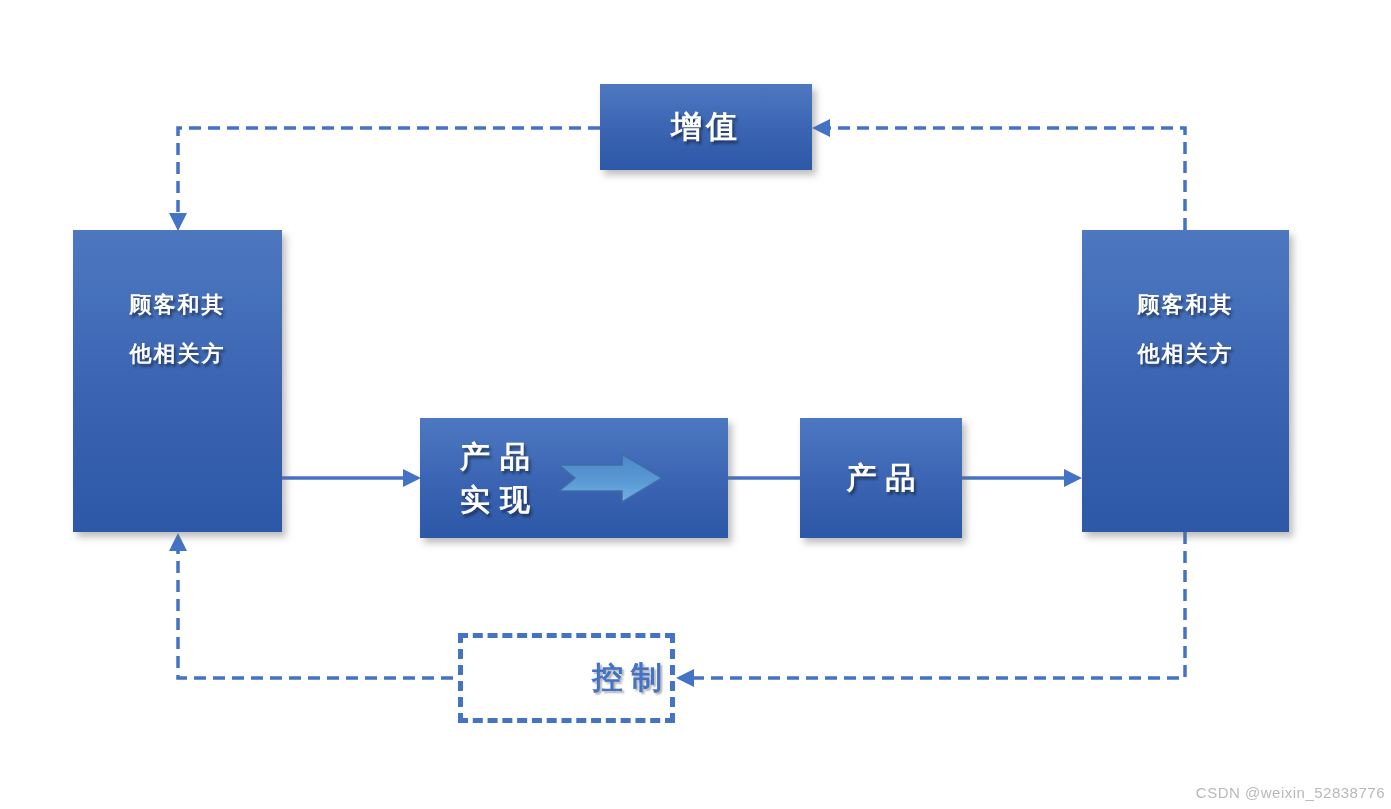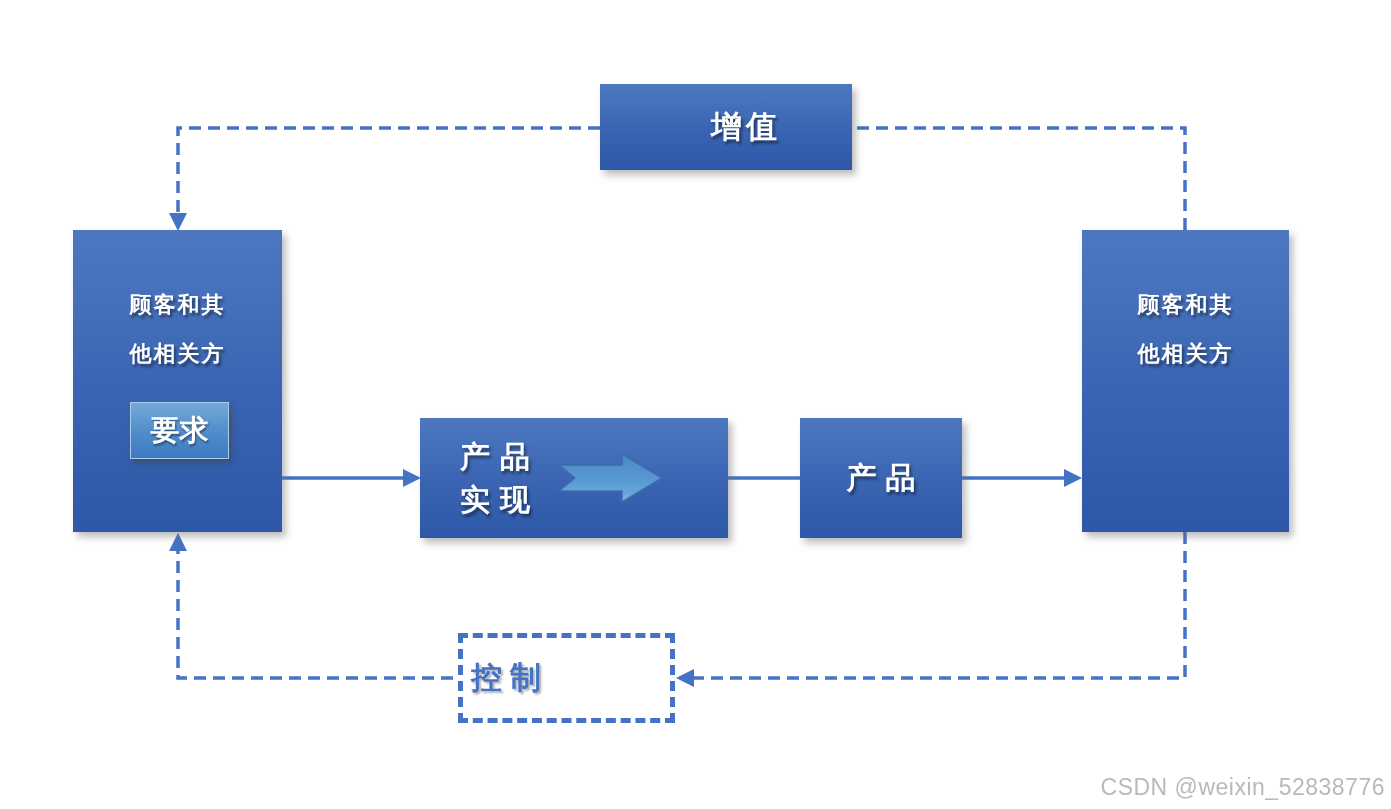--- a/index.html
+++ b/index.html
@@ -23,43 +23,43 @@
     position:absolute;
     background:linear-gradient(180deg,#73a9d8 0%,#4f8cca 55%,#3c79c2 100%);
     border:1px solid #a9cce9;
     box-shadow:3px 4px 5px rgba(70,70,70,0.55);
     display:flex;align-items:center;justify-content:center;
     font-size:29px;font-weight:bold;color:#ffffff;
     text-shadow:1px 2px 2px rgba(0,0,0,0.4);
   }
   .valuebox{
     display:flex;align-items:center;justify-content:center;
-    font-size:31px;letter-spacing:4px;text-shadow:2px 3px 3px rgba(0,0,0,0.45);padding-left:40px;
+    font-size:31px;letter-spacing:4px;text-shadow:2px 3px 3px rgba(0,0,0,0.45);
   }
   .realization-box{display:flex;align-items:center;padding-left:40px;}
   .realization-text{
     font-size:30px;line-height:43px;text-align:center;letter-spacing:10px;
     text-shadow:2px 3px 3px rgba(0,0,0,0.45);
   }
   .block-arrow{margin-left:18px;}
   .product-box{
     display:flex;align-items:center;justify-content:center;
     font-size:30px;letter-spacing:9px;padding-left:9px;
     text-shadow:2px 3px 3px rgba(0,0,0,0.45);
   }
   .control-box{
     position:absolute;left:458px;top:633px;width:217px;height:90px;
     box-sizing:border-box;border:5px dashed #4472c4;background:#ffffff;
-    display:flex;align-items:center;justify-content:flex-start;
+    display:flex;align-items:center;justify-content:flex-end;
     font-size:31px;font-weight:bold;color:#4472c4;letter-spacing:8px;padding-left:8px;
     text-shadow:2px 2px 2px rgba(140,140,140,0.65);
   }
   .watermark{
     position:absolute;right:6px;bottom:8px;
-    font-size:23px;color:#b9b9b9;letter-spacing:0.5px;
+    font-size:15px;color:#b9b9b9;letter-spacing:0.5px;
   }
   .connector{stroke:#4472c4;stroke-width:3.5;fill:none;}
   .dashed{stroke-dasharray:12 7;}
   .head{fill:#4472c4;stroke:none;}
 </style>
 </head>
 <body>
 
 <div class="stage">
 
@@ -83,23 +83,20 @@
   </svg>
 
   <div class="bigbox valuebox" style="left:600px;top:84px;width:212px;height:86px;">
     <span>增值</span>
   </div>
 
   <div class="bigbox party-box" style="left:73px;top:230px;width:209px;height:302px;">
     <div class="party-title">
       <div>顾客和其</div>
       <div>他相关方</div>
-    </div>
-    <div class="subbox" style="left:57px;top:172px;width:97px;height:55px;">
-      <span>要求</span>
     </div>
   </div>
 
   <div class="bigbox realization-box" style="left:420px;top:418px;width:268px;height:120px;">
     <div class="realization-text">
       <div>产品</div>
       <div>实现</div>
     </div>
     <svg class="block-arrow" width="106" height="50" viewBox="0 0 106 50" xmlns="http://www.w3.org/2000/svg">
       <defs>

